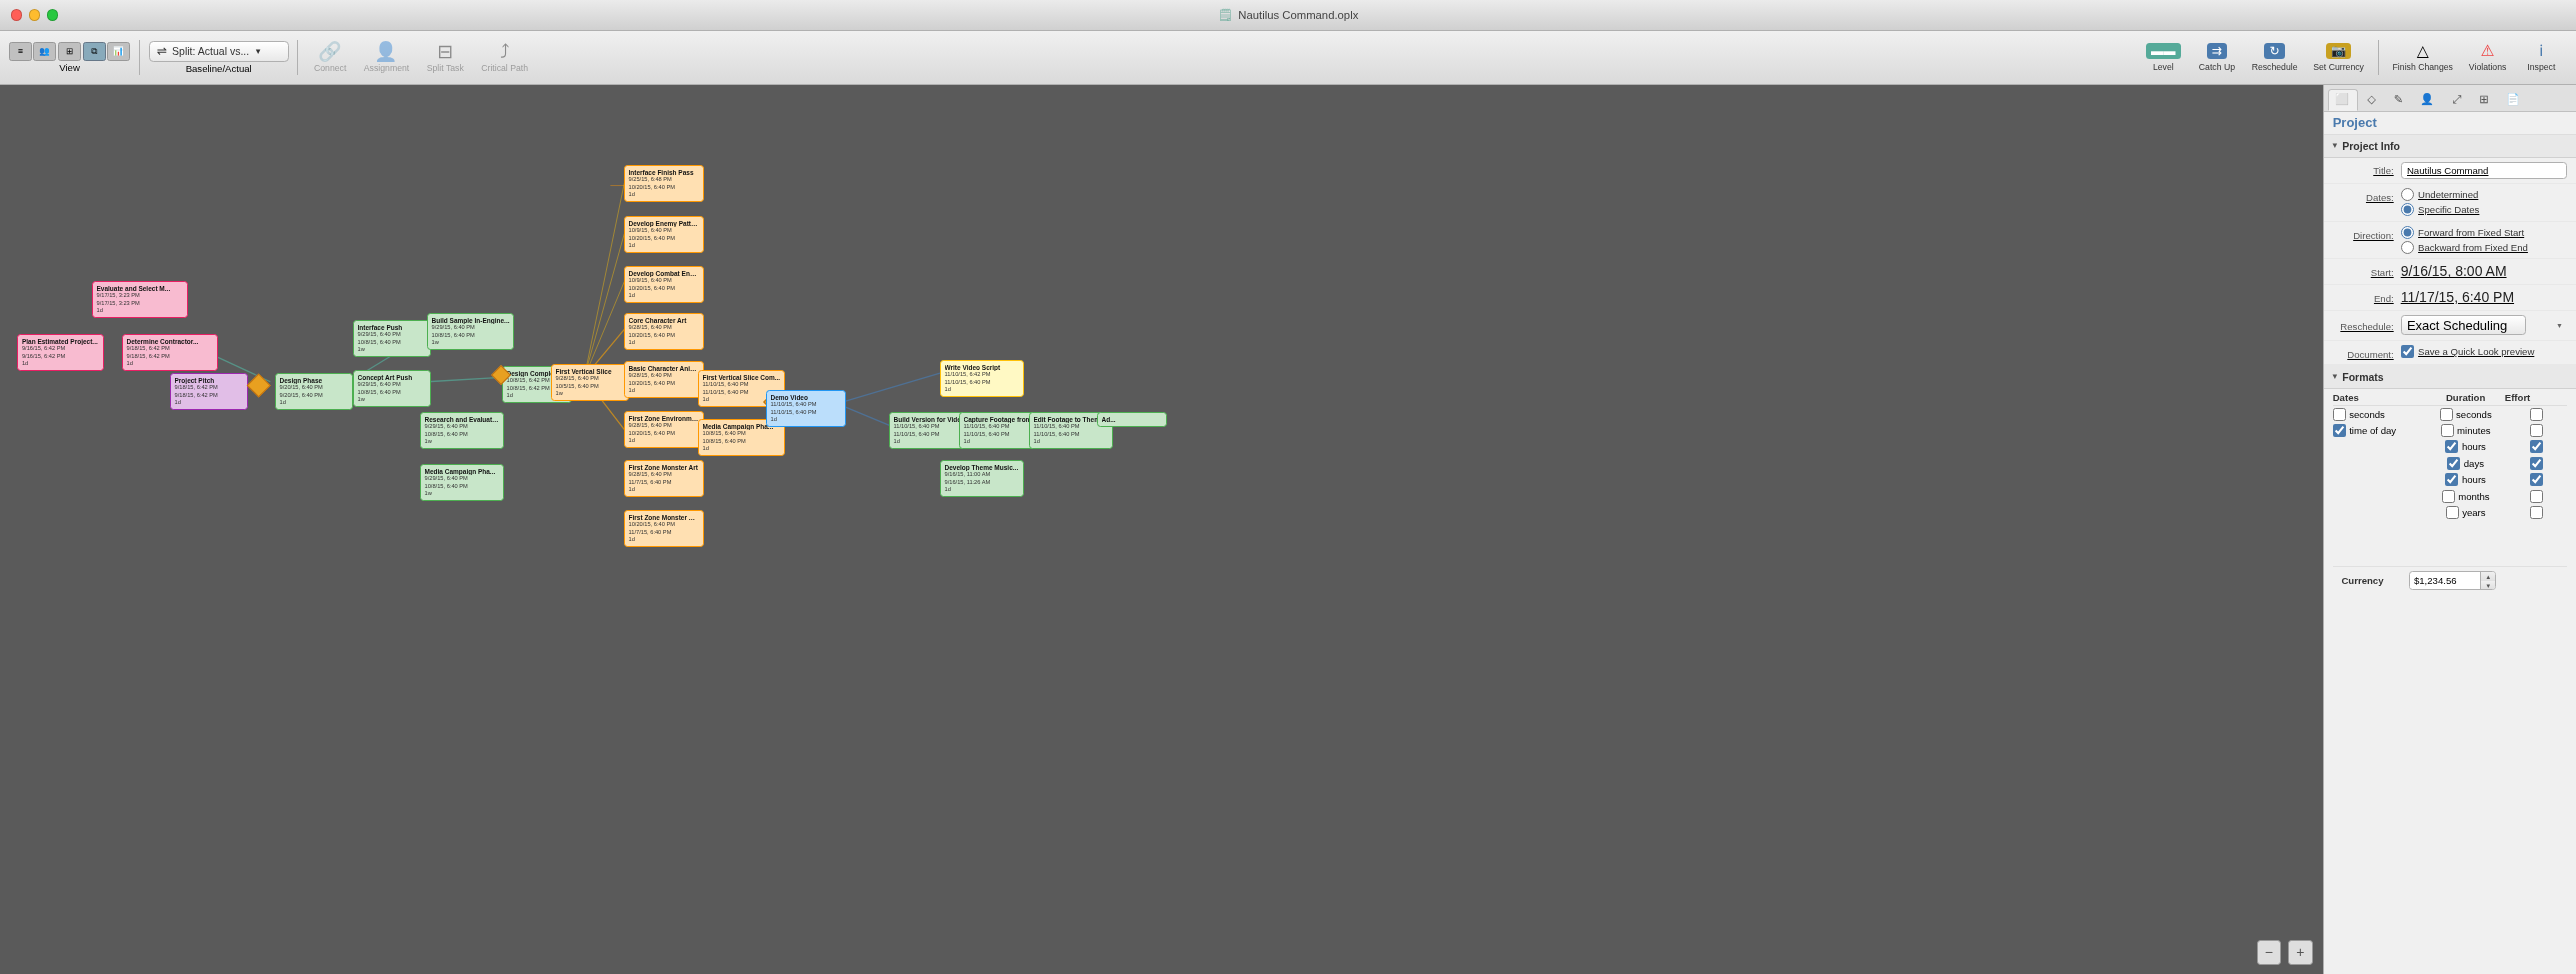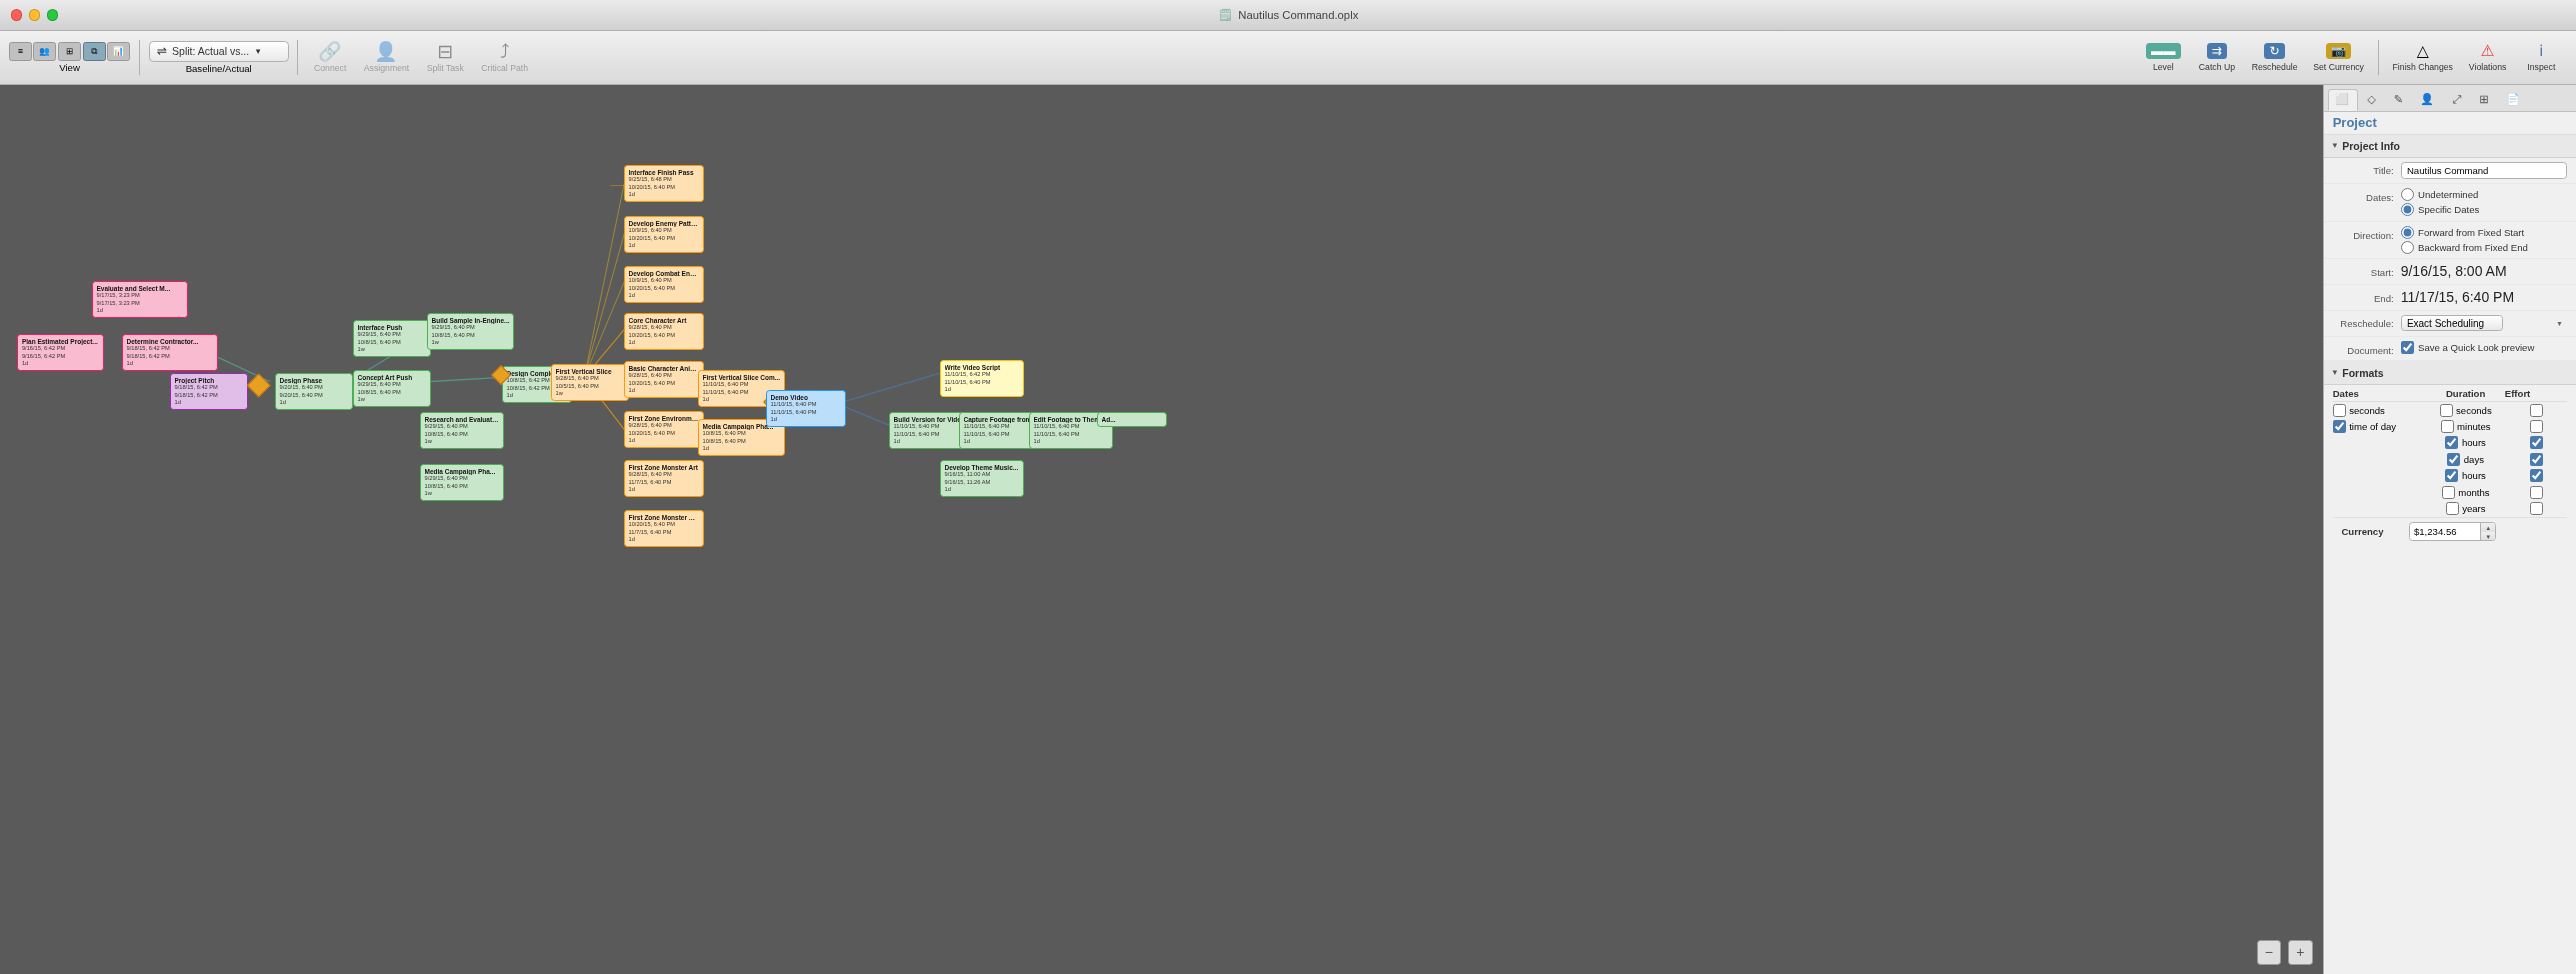--- a/index.html
+++ b/index.html
@@ -215,20 +215,21 @@
       color: #333;
     }
 
     
     .panel-row {
       display: flex;
       align-items: baseline;
       padding: 4.4px 8.7px;
       border-bottom: 0.9px solid #e8e8e8;
       gap: 7px;
+      text-decoration: underline;
     }
     .panel-label {
       font-size: 9.6px;
       color: #555;
       min-width: 61px;
       text-align: right;
     }
     .panel-value {
       font-size: 14px;
       color: #222;
@@ -259,21 +260,21 @@
     .radio-item input, .check-item input {
       margin: 0;
     }
 
     
     .panel-select {
       background: linear-gradient(to bottom, #fff, #e8e8e8);
       border: 0.9px solid #b0b0b0;
       border-radius: 3.5px;
       padding: 1.7px 17.4px 1.7px 5.2px;
-      font-size: 10px;
+      font-size: 13px;
       flex: 1;
       -webkit-appearance: none;
       appearance: none;
       position: relative;
     }
     .select-wrapper {
       position: relative;
       flex: 1;
     }
     .select-wrapper::after {
@@ -291,20 +292,21 @@
     input[type="checkbox"]:checked { accent-color: #4a7aad; }
     input[type="radio"]:checked { accent-color: #4a7aad; }
 
     
     .currency-row {
       display: flex;
       align-items: center;
       padding: 4.4px 8.7px;
       gap: 7px;
       border-top: 0.9px solid #e0e0e0;
+      margin-top: 45px;
     }
     .currency-label {
       font-size: 9.6px;
       font-weight: 600;
       color: #333;
       min-width: 61px;
     }
     .currency-input-wrap {
       display: flex;
       align-items: center;

